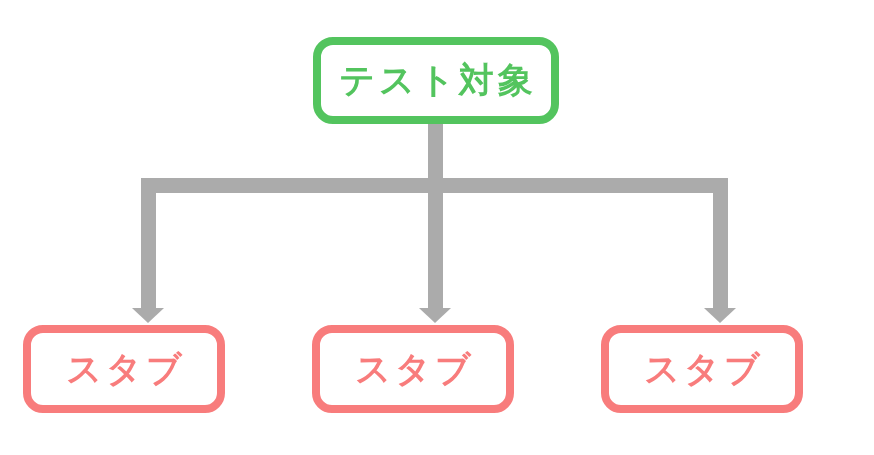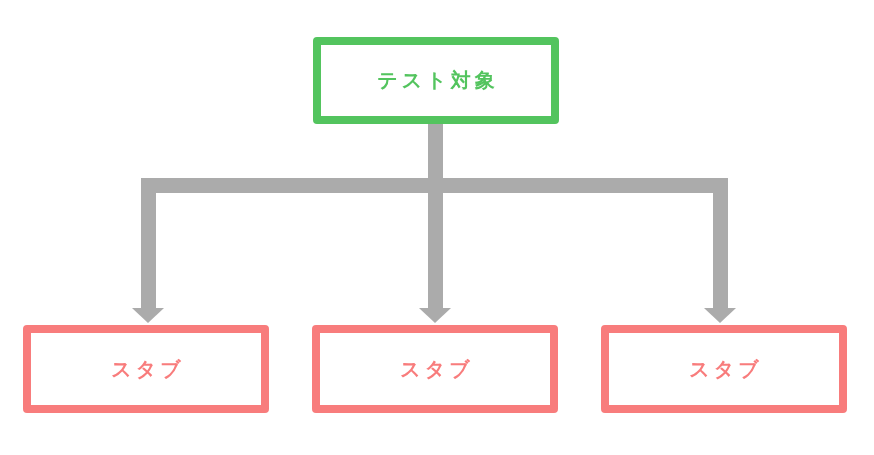--- a/index.html
+++ b/index.html
@@ -11,39 +11,39 @@
     position: relative;
     width: 874px;
     height: 455px;
     background: #ffffff;
     overflow: hidden;
     font-family: "DejaVu Sans", "Liberation Sans", sans-serif;
   }
   .node {
     position: absolute;
     box-sizing: border-box;
-    border-radius: 4px;
+    border-radius: 20px;
     background: #ffffff;
     display: flex;
     align-items: center;
     justify-content: center;
     font-weight: bold;
-    font-size: 20px;
+    font-size: 35px;
     letter-spacing: 4px;
     text-indent: 4px; 
   }
   .node-root {
     left: 313px; top: 37px;
     width: 246px; height: 87px;
     border: 8px solid #53c45e;
     color: #53c45e;
   }
   .node-stub {
     top: 325px;
-    width: 246px; height: 88px;
+    width: 202px; height: 88px;
     border: 8px solid #f87c7c;
     color: #f87c7c;
   }
   .node-stub.pos-left   { left: 23px; }
   .node-stub.pos-center { left: 312px; }
   .node-stub.pos-right  { left: 601px; }
 
   .edge {
     position: absolute;
     background: #ababab;

